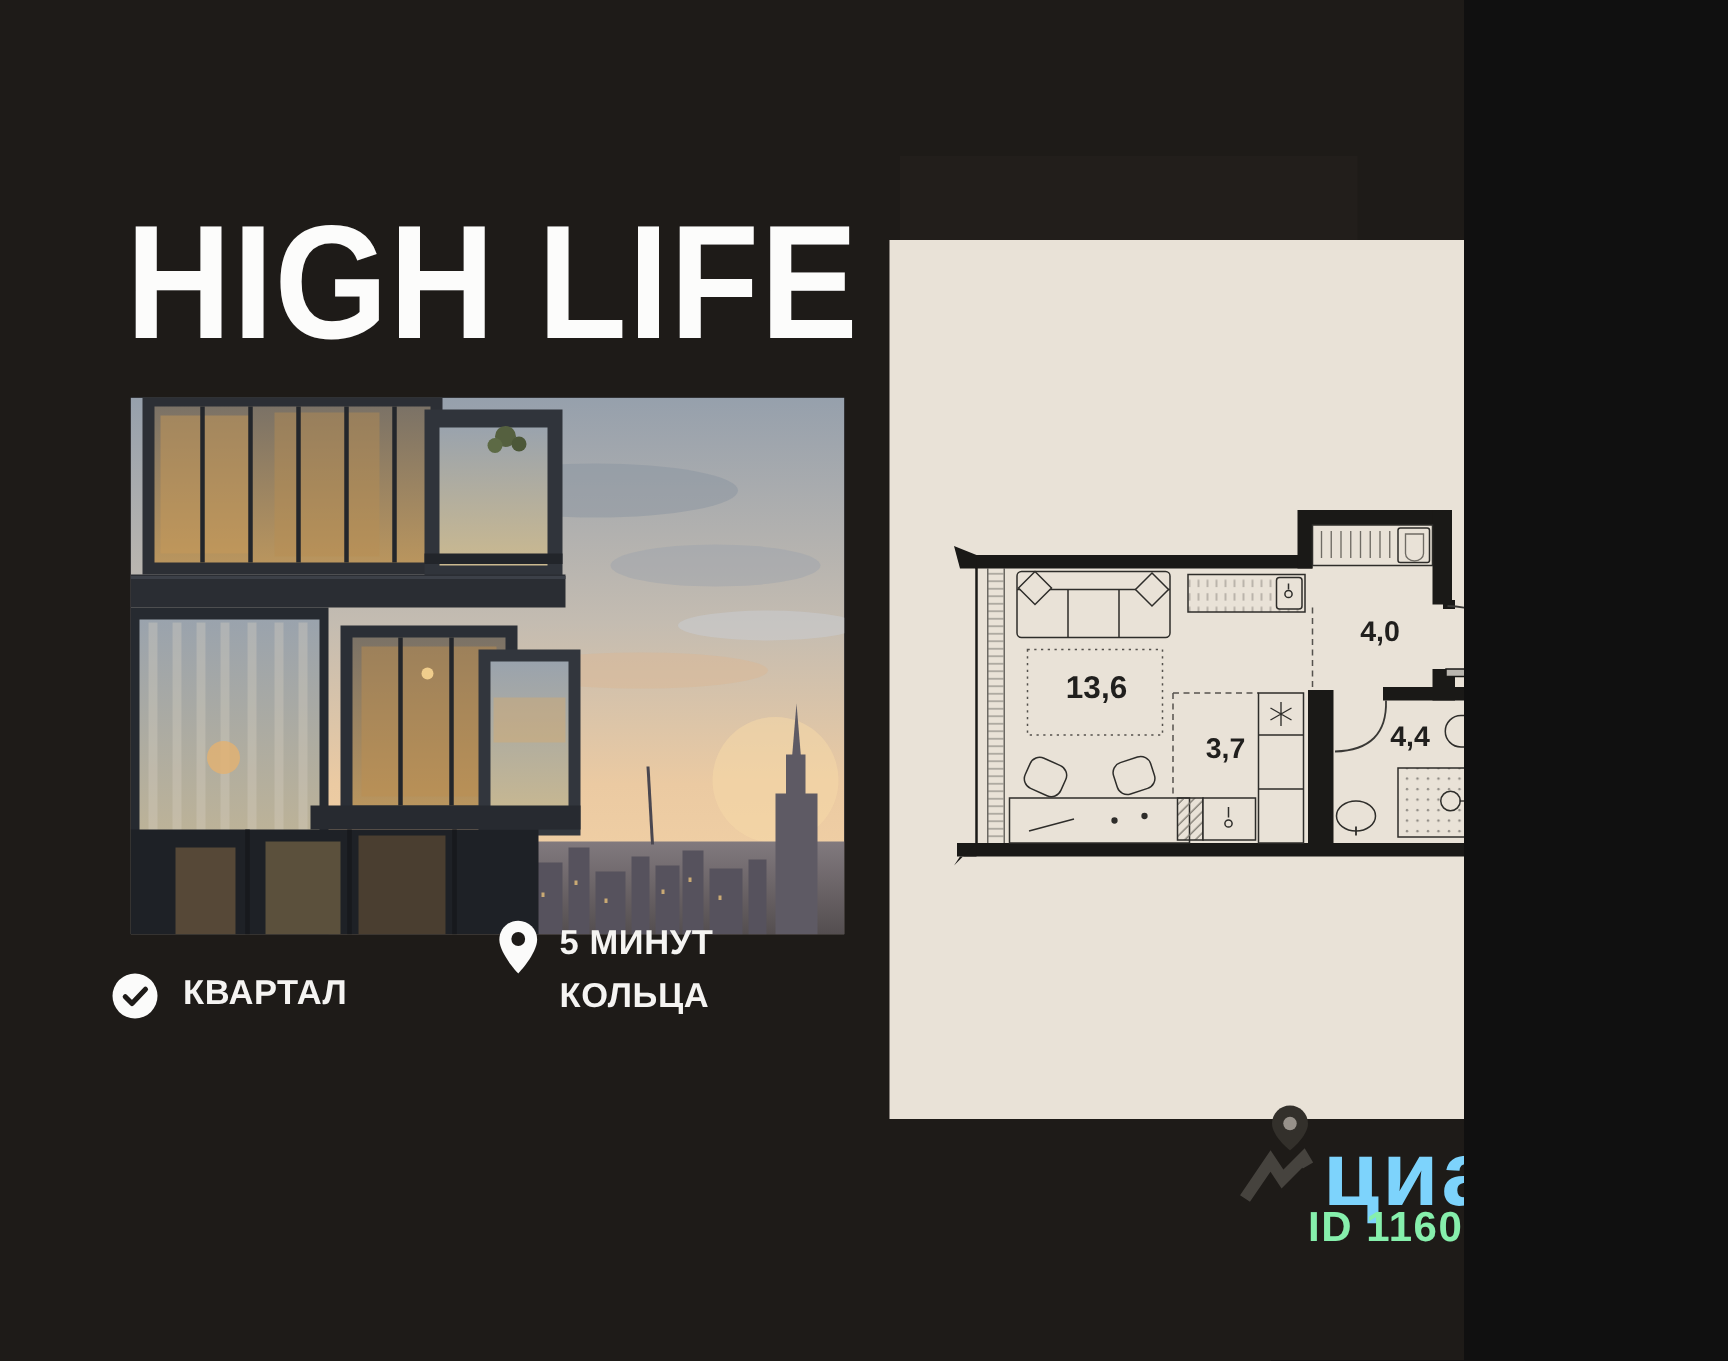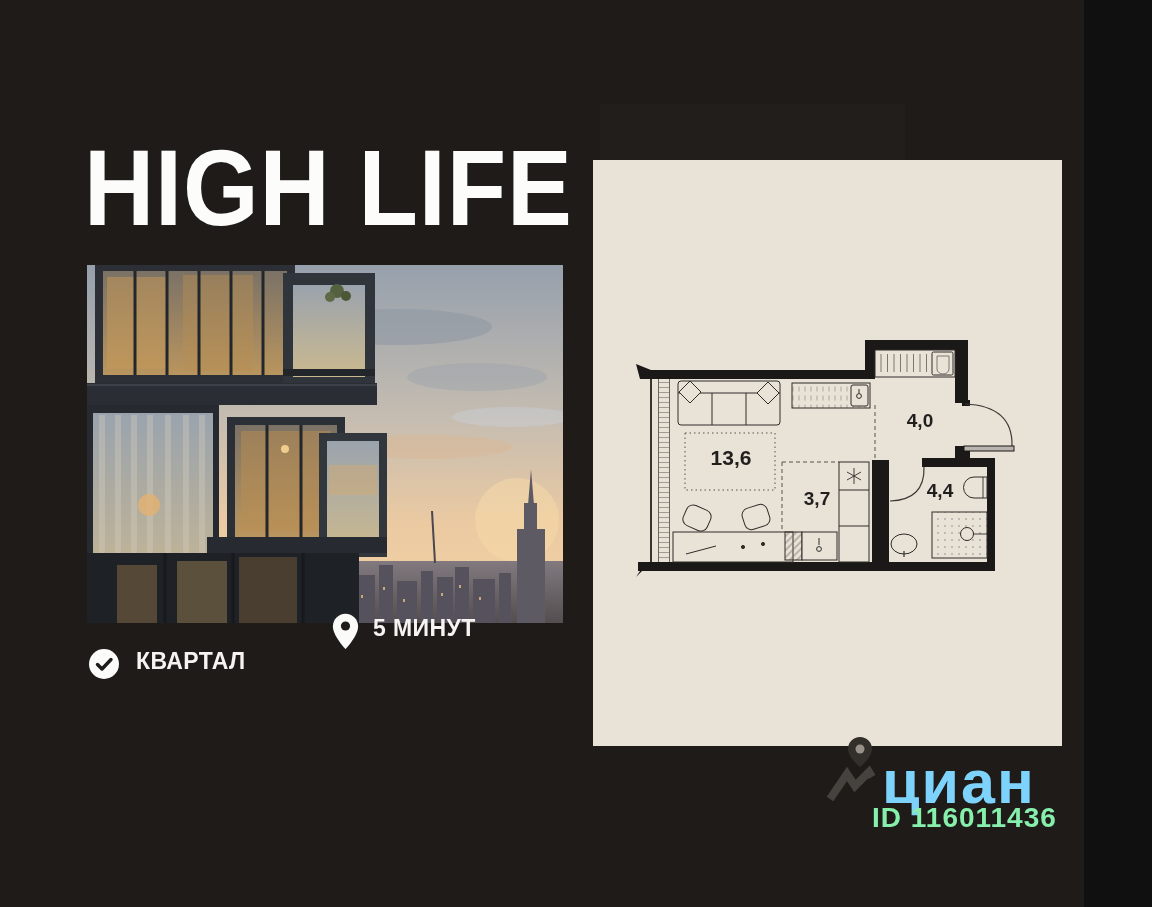--- a/index.html
+++ b/index.html
@@ -1,17 +1,17 @@
 <!DOCTYPE html>
 <html><head>
 <meta charset="utf-8">
 <style>
   html,body{margin:0;padding:0;background:#101010;}
   .stage{
-    position:relative;width:1084px;height:907px;overflow:hidden;
+    position:relative;width:976px;height:907px;overflow:hidden;
     background:#1e1b18;
     font-family:"Liberation Sans",sans-serif;
   }
   
   .artifact{position:absolute;left:600px;top:104px;width:305px;height:57px;background:#282420;opacity:.45;}
   
   .logo{
     position:absolute;left:84px;top:134px;
     font-size:108px;line-height:108px;font-weight:bold;color:#fcfcfb;
     letter-spacing:1px;white-space:nowrap;
@@ -20,21 +20,21 @@
   
   .photo{position:absolute;left:87px;top:265px;width:476px;height:358px;overflow:hidden;background:#2a2d33;}
   .photo svg{display:block;}
   
   .feature{position:absolute;display:flex;align-items:flex-start;}
   .feature .ficon{flex:0 0 auto;}
   .ftext{
     color:#f5f4f2;font-size:23px;line-height:35px;font-weight:bold;
     letter-spacing:.4px;white-space:nowrap;
   }
-  .f1{left:88px;top:648px;}
+  .f1{left:74px;top:648px;}
   .f1 .ftext{margin-left:16px;margin-top:-4px;}
   .f2{left:332px;top:613px;}
   .f2 .ftext{margin-left:14px;margin-top:-2px;}
   
   .panel{position:absolute;left:593px;top:160px;width:469px;height:586px;background:#e9e2d7;}
   .panel svg{position:absolute;left:0;top:0;}
   .plan-label{font-family:"Liberation Sans",sans-serif;font-weight:bold;fill:#201f1d;}
   
   .wm{position:absolute;z-index:5;}
   .wm-text{
@@ -175,20 +175,21 @@
 
   <div class="feature f2">
     <span class="ficon">
       <svg width="27" height="37" viewBox="0 0 27 37">
         <path d="M13.5,0.8 C6.5,0.8 0.9,6.4 0.9,13.4 c0,9.4 12.6,22.6 12.6,22.6 s12.6,-13.2 12.6,-22.6 C26.1,6.4 20.5,0.8 13.5,0.8 z" fill="#fbfbfa"></path>
         <circle cx="13.5" cy="13" r="4.6" fill="#1e1b18"></circle>
       </svg>
     </span>
     <div class="ftext">
       <div>5 МИНУТ</div>
+      <div>КОЛЬЦА</div>
     </div>
   </div>
 
   <div class="panel">
     <svg width="469" height="586" viewBox="0 0 469 586">
       <defs>
         <pattern id="pticks" width="10" height="5" patternUnits="userSpaceOnUse">
           <path d="M0,2.5 h10" stroke="#8d8981" stroke-width="0.8"></path>
         </pattern>
         <pattern id="pdots" width="7" height="7" patternUnits="userSpaceOnUse">

